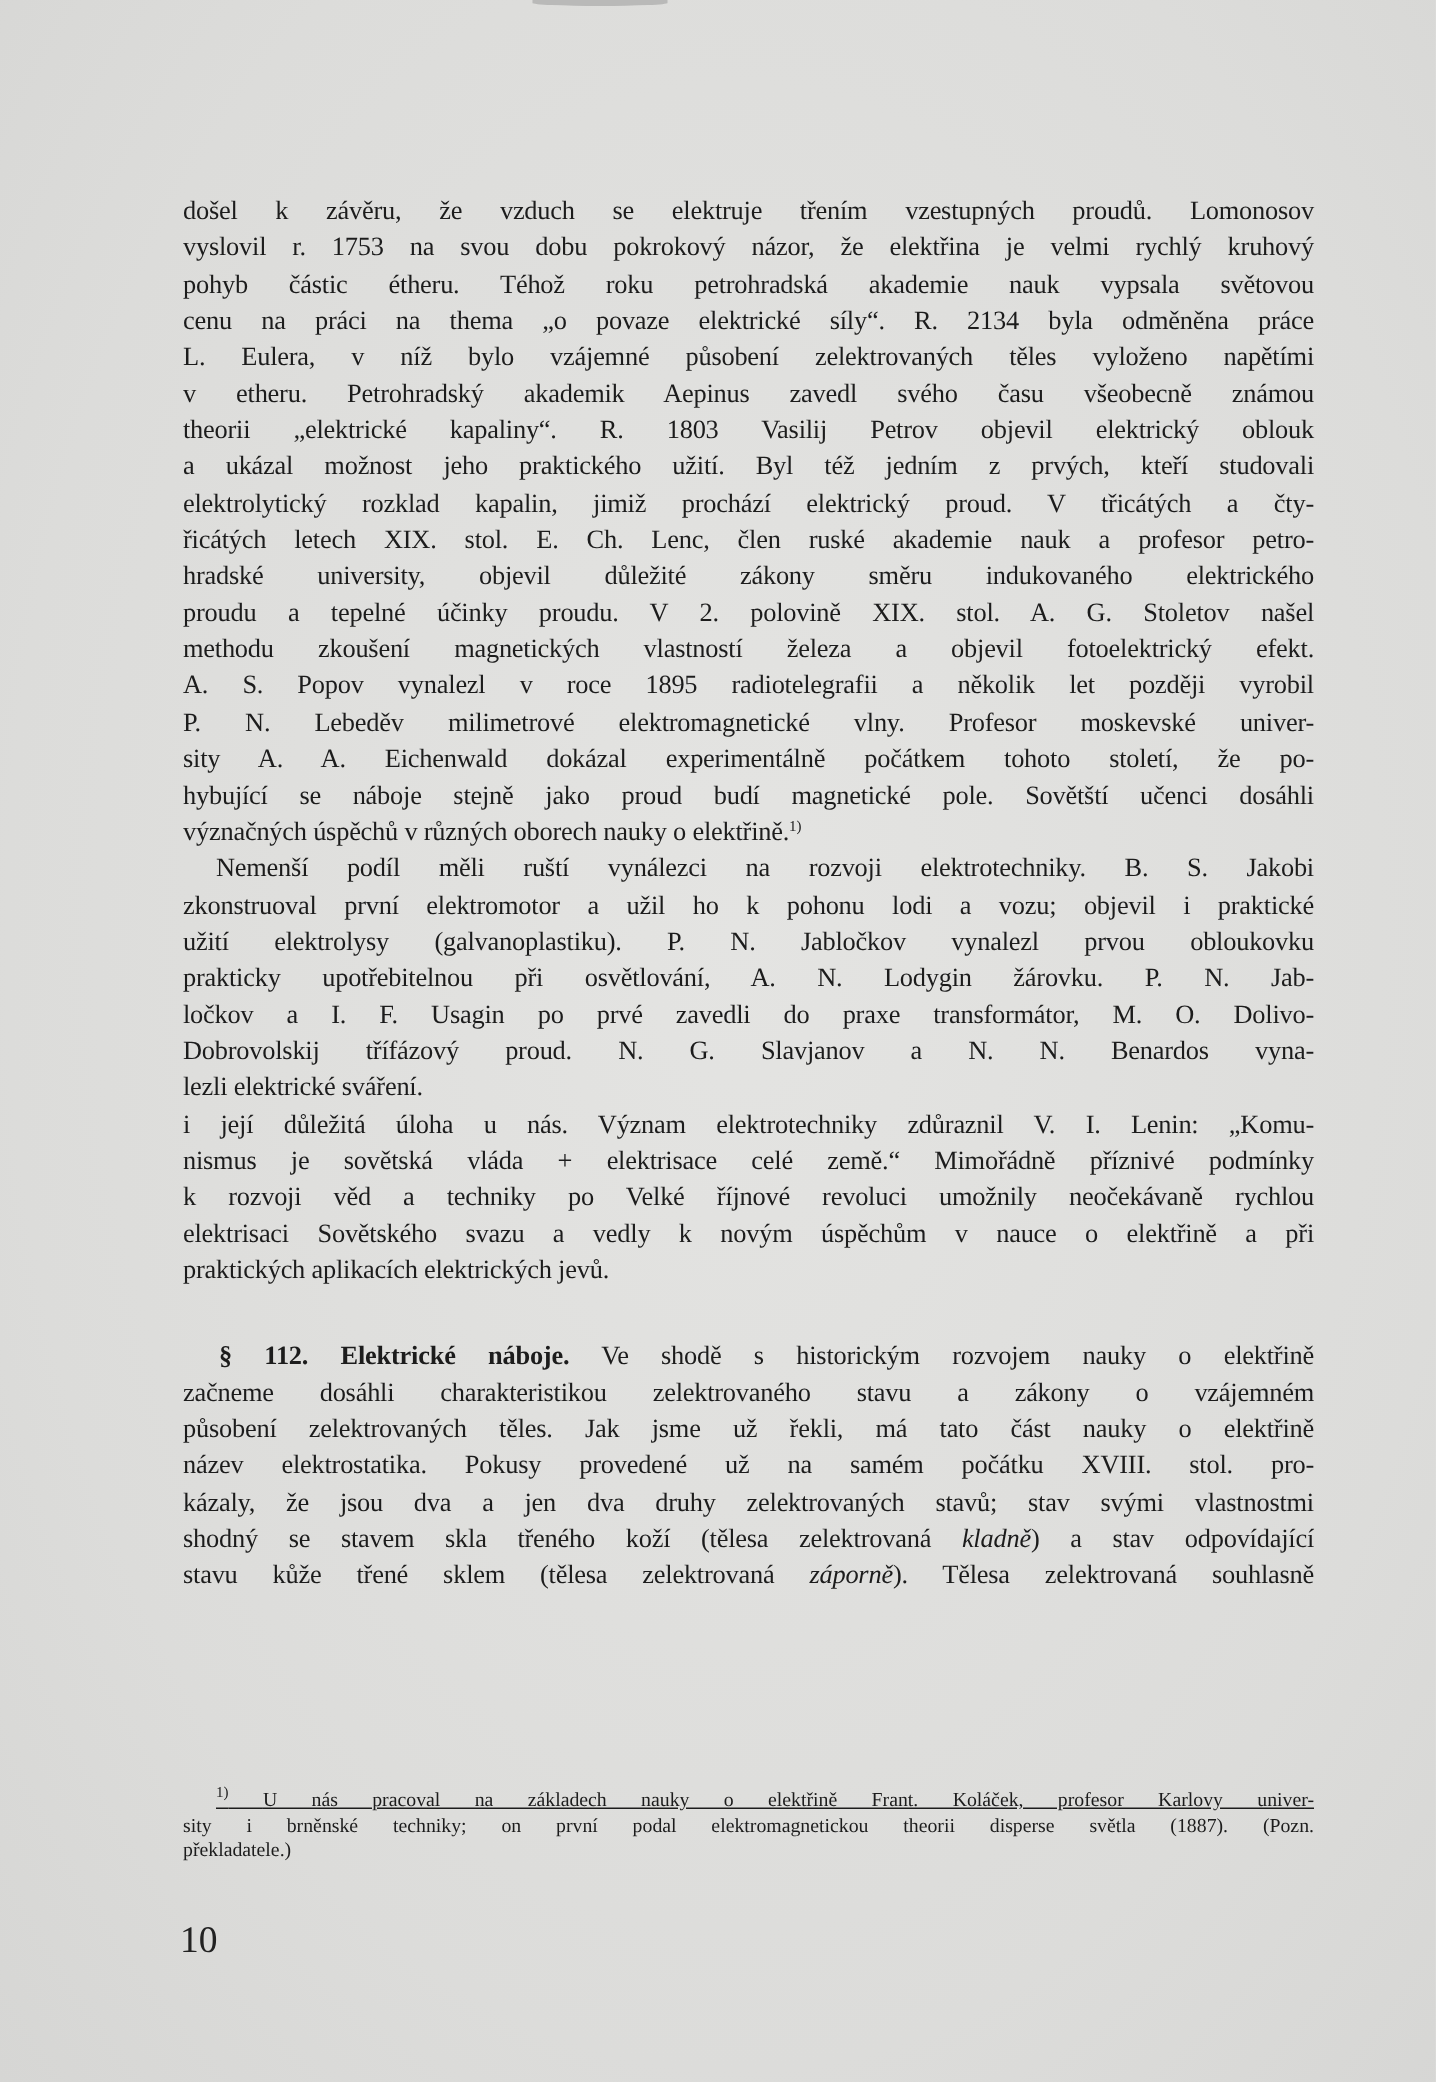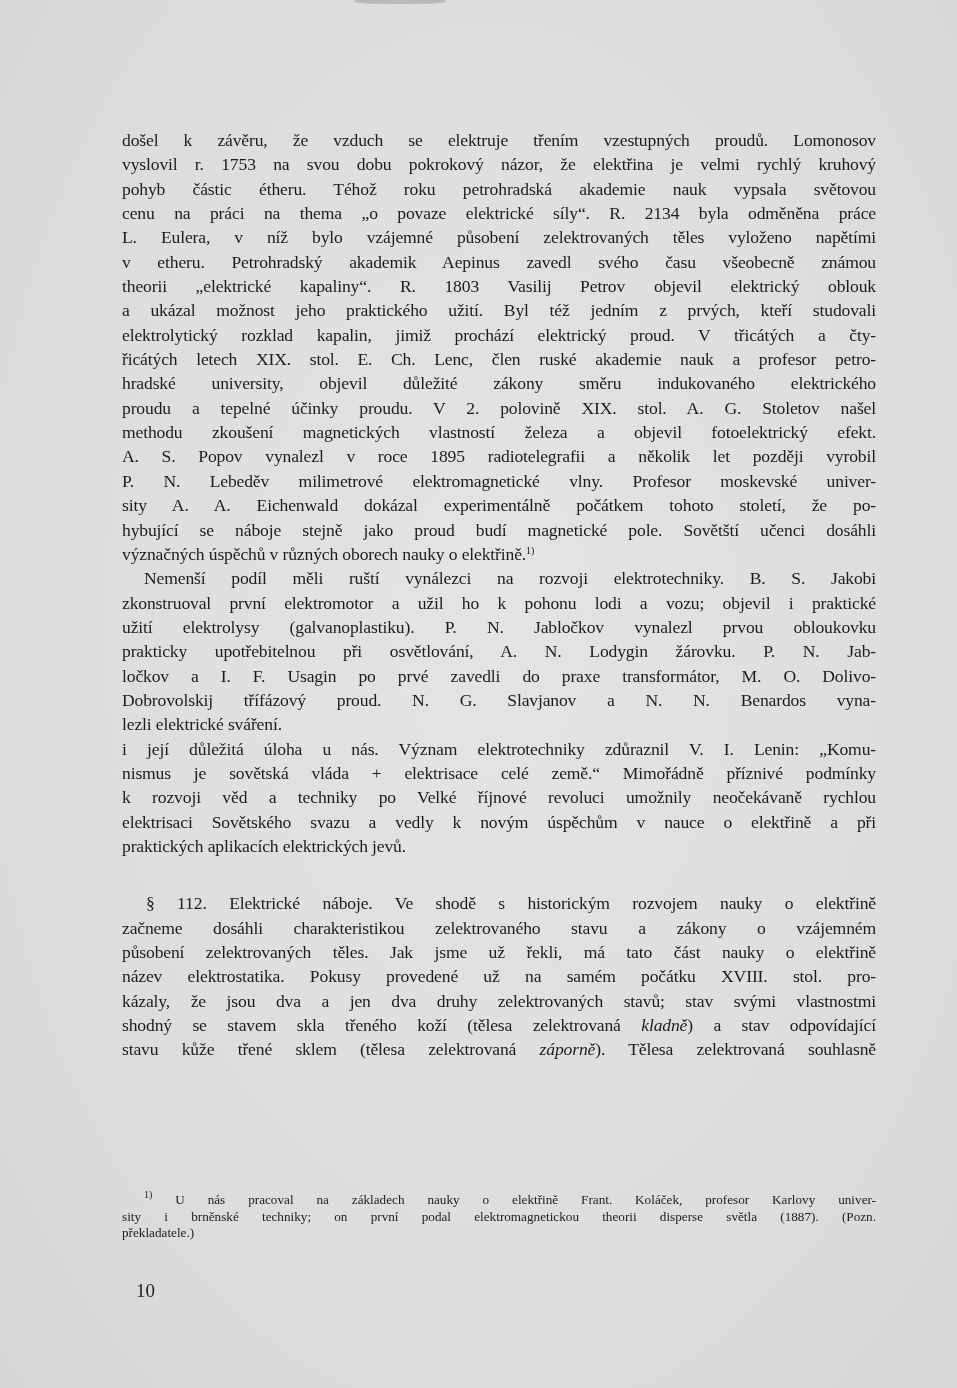--- a/index.html
+++ b/index.html
@@ -25,34 +25,34 @@
   .line {
     display: block; height: 24.35px; line-height: 24.35px;
     font-size: 17.6px; white-space: nowrap;
     text-align: justify; text-align-last: justify;
     letter-spacing: -0.15px;
   }
   .line.last { text-align-last: left; }
   .line.indent { padding-left: 22px; }
   .line.indent2 { padding-left: 24px; }
   .sec-gap { height: 33px; }
-  .bold { font-weight: normal; margin-top: 38px; }
+  .bold { font-weight: bold; margin-top: 38px; }
   .footnotes {
     position: absolute; left: 122px; top: 1192px; width: 754px;
   }
   .fline {
     display: block; height: 16.5px; line-height: 16.5px;
     font-size: 13.2px; white-space: nowrap;
     text-align: justify; text-align-last: justify;
   }
-  .fline.indent { padding-left: 22px; }
+  .fline.indent { padding-left: 22px; text-decoration: underline; }
   .fline.last { text-align-last: left; }
   .page-number {
-    position: absolute; left: 136px; top: 1280px;
-    font-size: 19px; color: #222;
+    position: absolute; left: 120px; top: 1280px;
+    font-size: 25px; color: #222;
   }
   sup { font-size: 10px; line-height: 0; vertical-align: 6px; }
 </style>
 </head>
 <body>
 
 <div class="page">
   <div class="top-shadow"></div>
 
   <div class="body-text">

